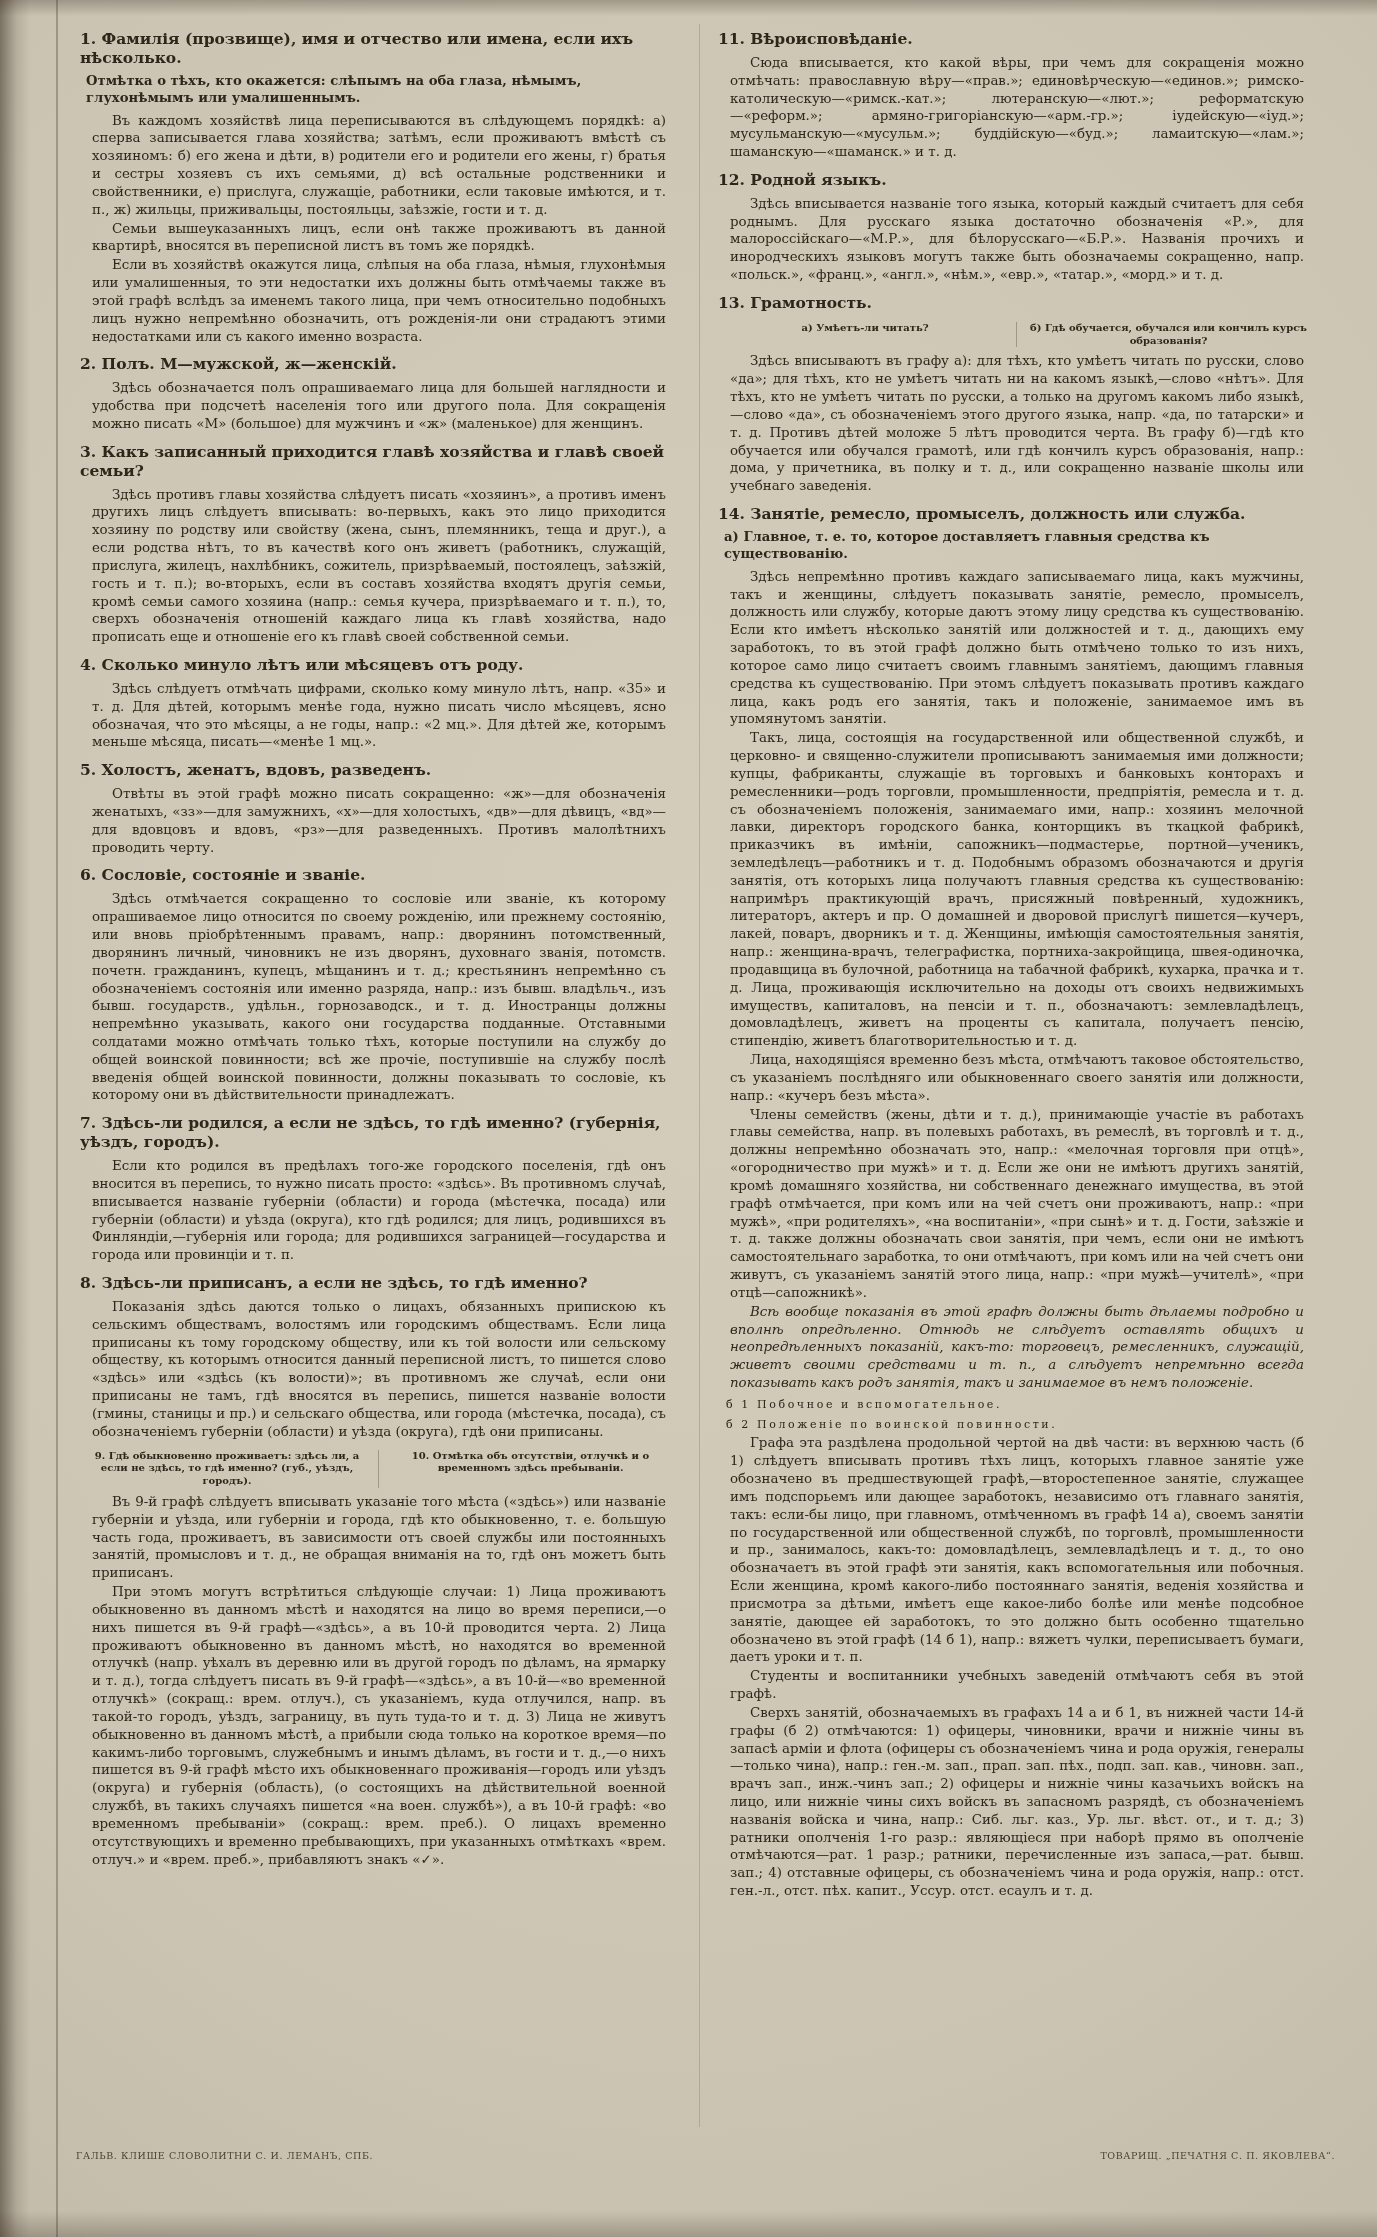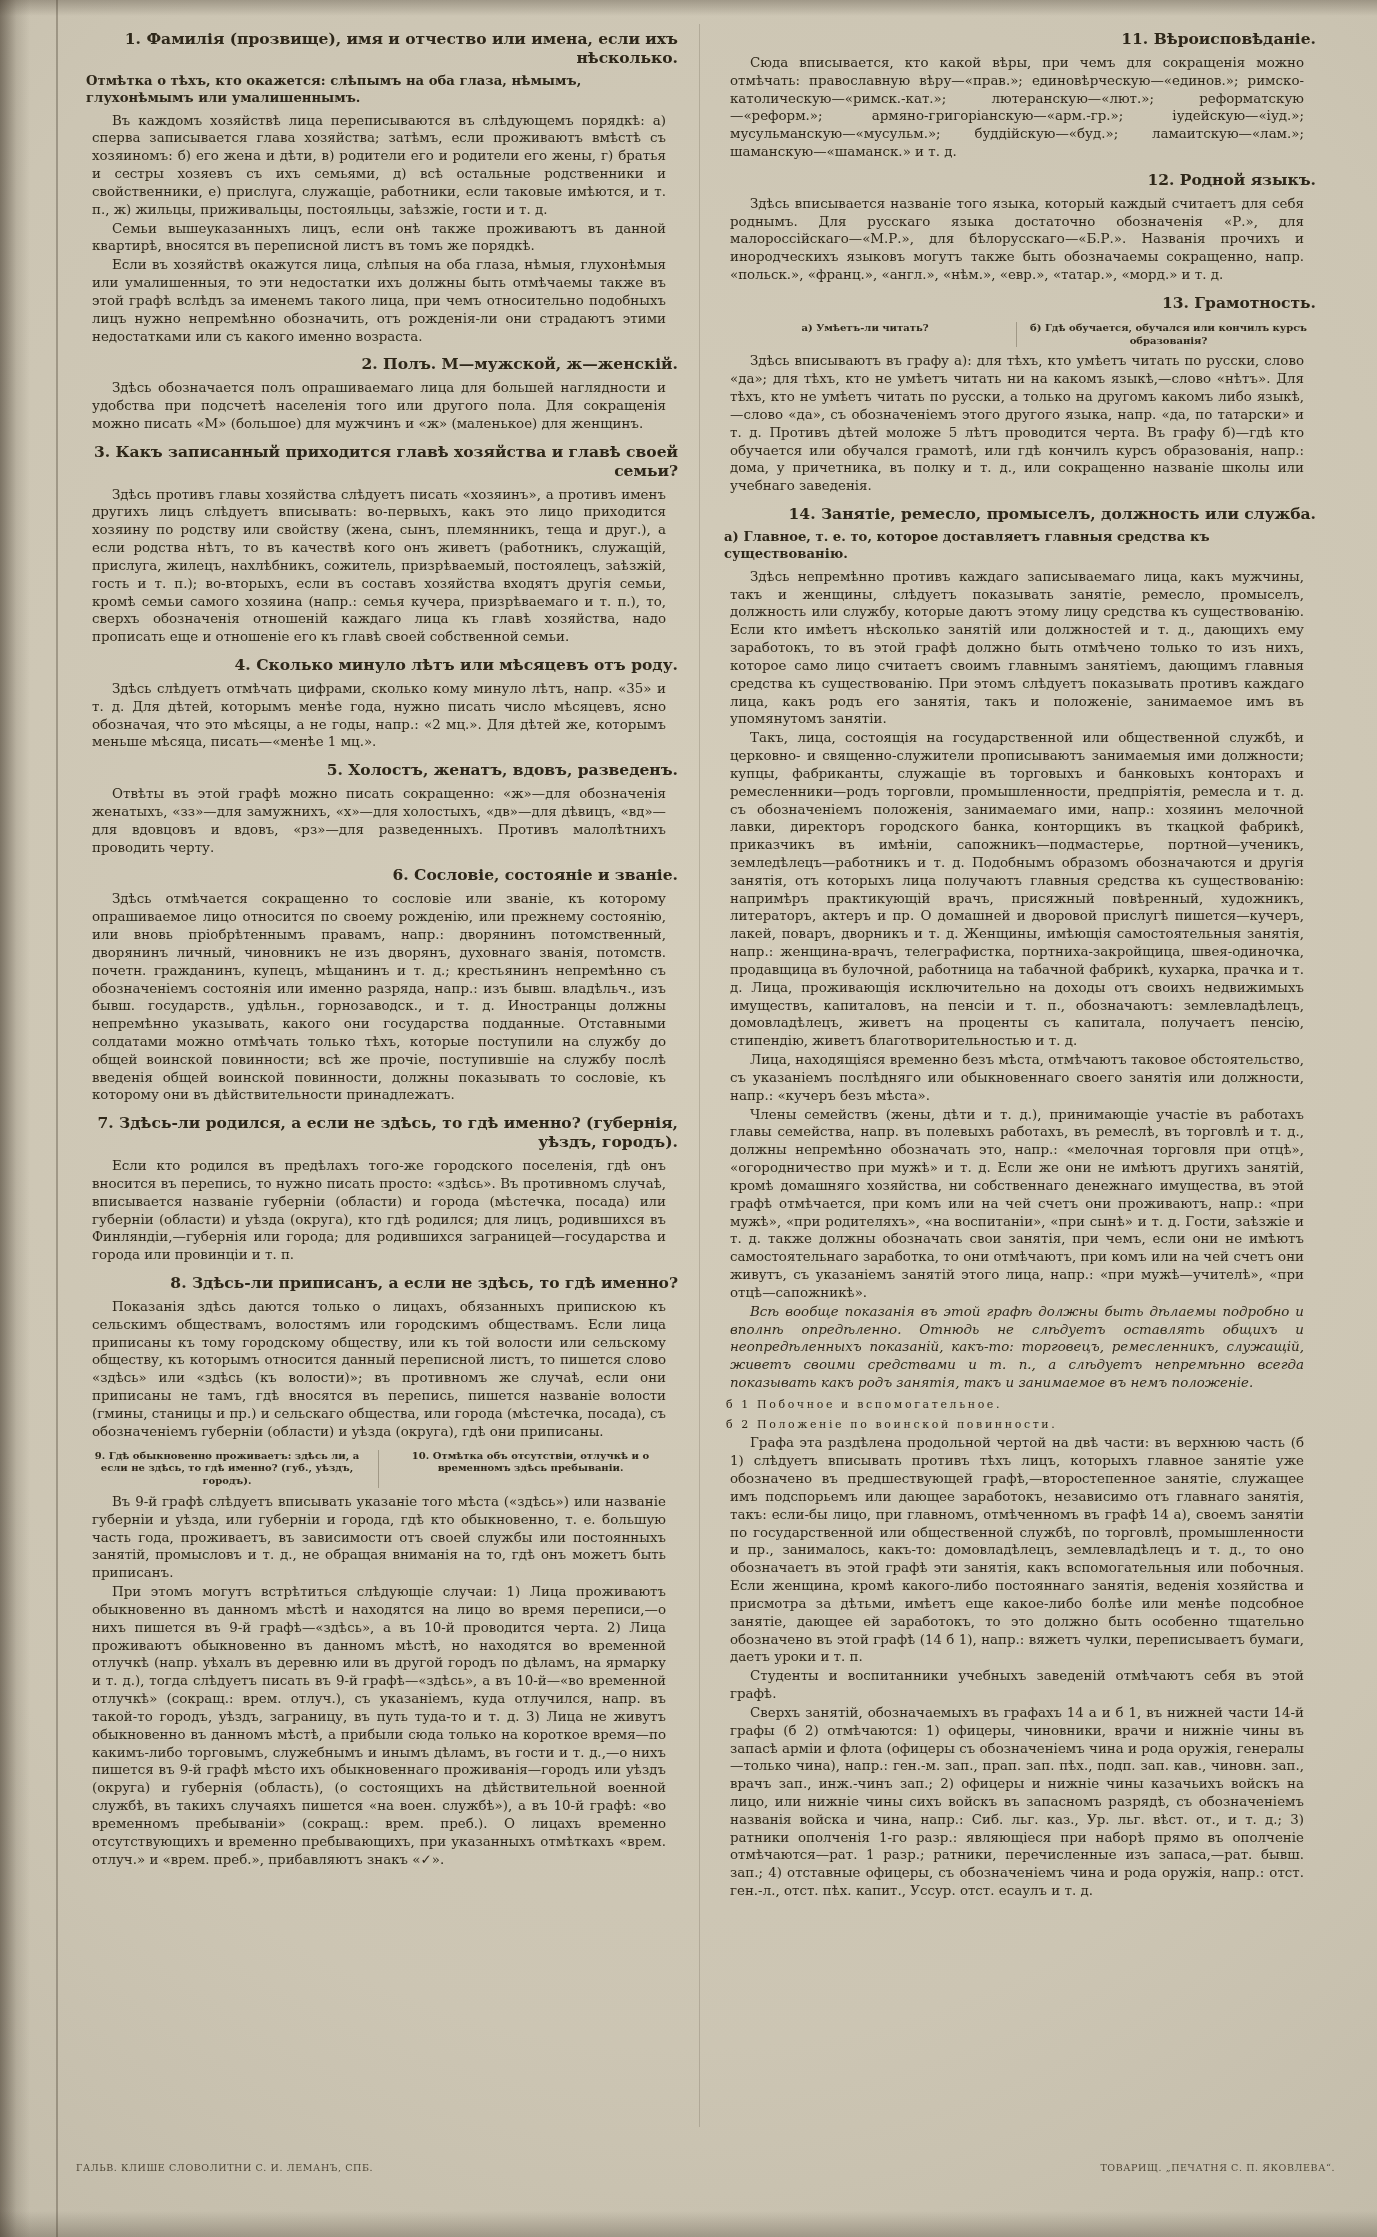--- a/index.html
+++ b/index.html
@@ -34,21 +34,21 @@
   .column-rule {
     position: absolute; left: 699px; top: 24px; bottom: 110px; width: 1px;
     background: rgba(72,62,46,.20);
   }
   .columns {
     position: absolute; top: 20px; left: 76px;
     display: flex; gap: 32px;
   }
   .col { width: 606px; }
   .heading {
-    font-weight: bold; text-align: right;
+    font-weight: bold; text-align: left;
     font-size: 15.5px; line-height: 1.22;
     margin: 10px 4px 5px;
   }
   .subheading {
     font-weight: bold; 
     font-size: 13.2px; line-height: 1.28;
     margin: 0 10px 5px;
   }
   .para {
     font-size: 13.4px; line-height: 1.33;
@@ -63,21 +63,21 @@
   }
   .dual-cell:first-child { border-right: 1px solid rgba(72,62,46,.35); }
   .spread {
     font-weight: normal; font-size: 11px;
     letter-spacing: 2.6px; line-height: 1.3;
     margin: 6px 0 2px 12px;
   }
   .footer {
     position: absolute; left: 76px; right: 42px; top: 2150px;
     display: flex; justify-content: space-between;
-    font-size: 9.5px; letter-spacing: .6px; color: #4c4434; margin-top: 12px;
+    font-size: 9.5px; letter-spacing: .6px; color: #4c4434;
   }
 </style>
 </head>
 <body>
 
 <div class="page">
   <div class="edge-left"></div>
   <div class="edge-top"></div>
   <div class="edge-bottom"></div>
   <div class="fold-line"></div>

